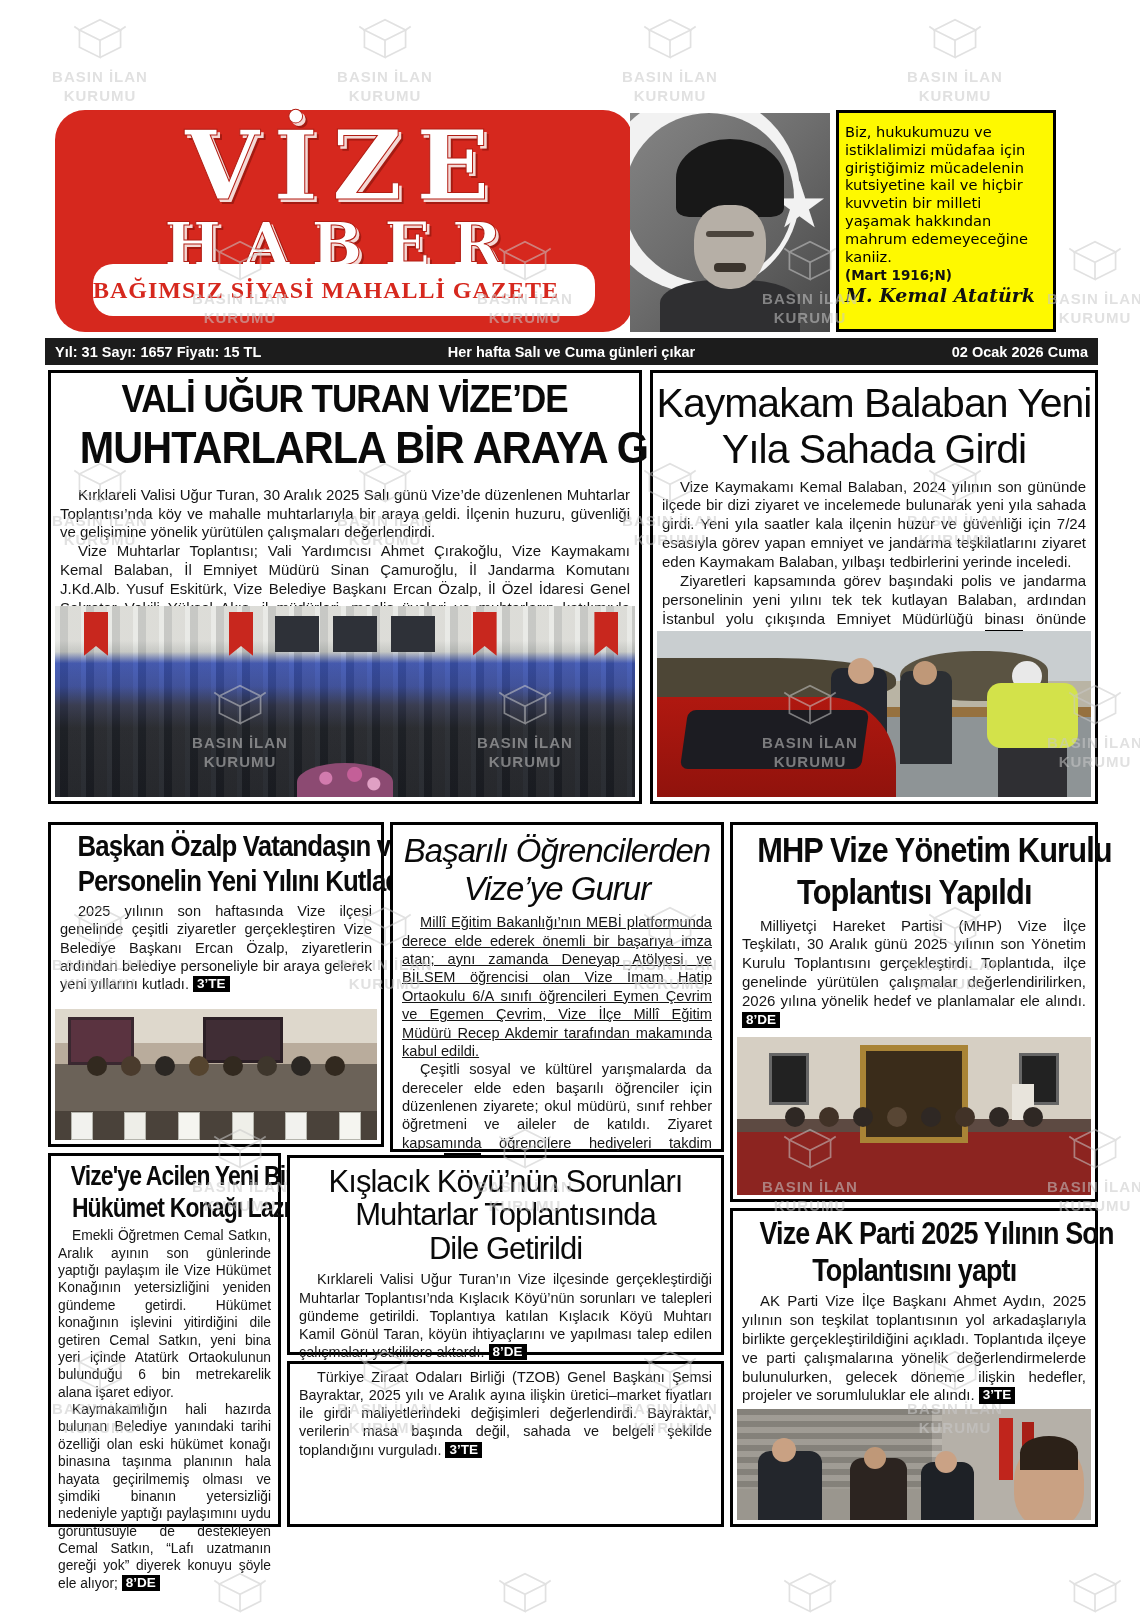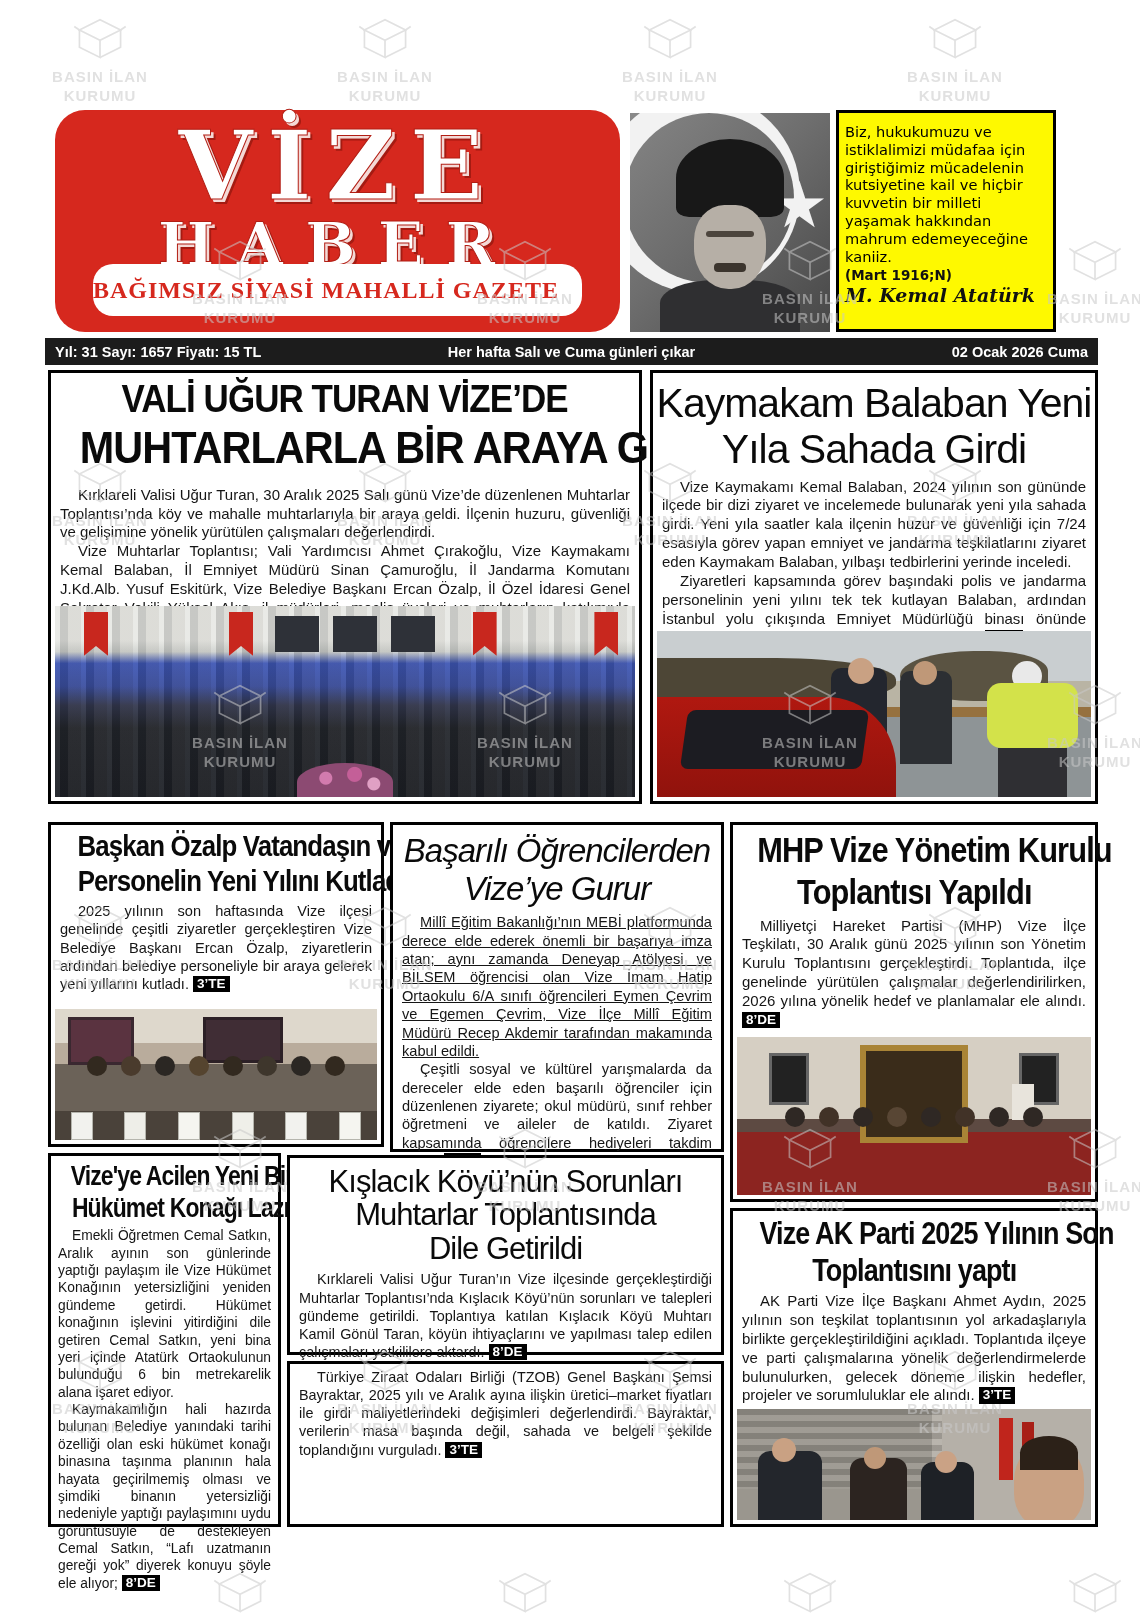--- a/index.html
+++ b/index.html
@@ -5,21 +5,21 @@
   html,body{margin:0;padding:0;background:#fff;}
   #page{position:relative;width:1140px;height:1613px;background:#fff;overflow:hidden;
         font-family:"Liberation Sans",sans-serif;color:#111;}
   
   #wmlayer{position:absolute;inset:0;z-index:60;pointer-events:none;}
   .wm-tile{position:absolute;width:180px;text-align:center;color:#c9c9c9;opacity:.55;
            font-weight:bold;font-size:15px;line-height:1.25;letter-spacing:1px;}
   .wm-tile svg{display:block;margin:0 auto 2px auto;}
   
   .logo-box{position:absolute;left:55px;top:110px;width:565px;height:222px;background:#d6281e;
-            border-radius:30px;z-index:2;}
+            border-radius:30px;z-index:2;padding-left:13px;}
   .logo-t1{position:absolute;top:8px;left:0;right:0;text-align:center;
            font-family:"DejaVu Serif",serif;font-weight:bold;font-size:96px;line-height:1;
            color:#fff;letter-spacing:14px;
            text-shadow:3px 3px 0 #f4d9d6,5px 5px 0 #a51b12;-webkit-text-stroke:1px #b21e14;}
   .logo-t2{position:absolute;top:104px;left:0;right:0;text-align:center;
            font-family:"DejaVu Serif",serif;font-weight:bold;font-size:60px;line-height:1;
            color:#fff;letter-spacing:22px;
            text-shadow:3px 3px 0 #f4d9d6,5px 5px 0 #a51b12;-webkit-text-stroke:1px #b21e14;}
   .logo-pill{position:absolute;left:38px;right:38px;bottom:16px;height:52px;background:#fff;
              border-radius:20px;display:flex;align-items:center;}

